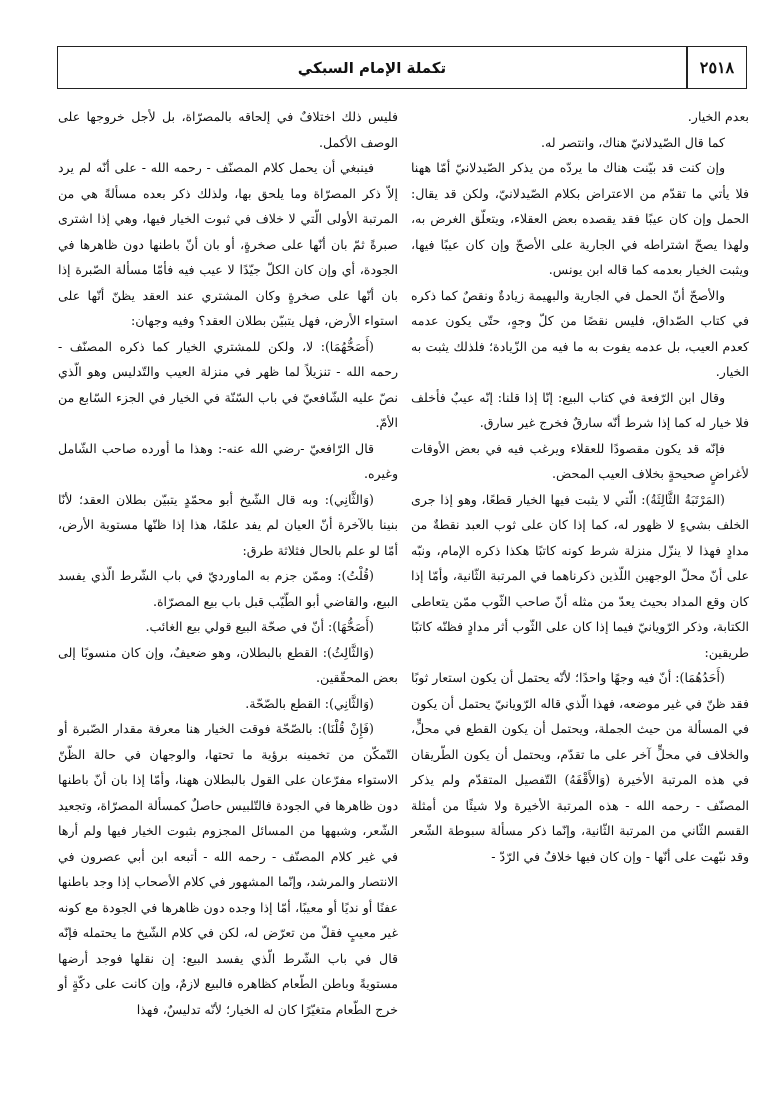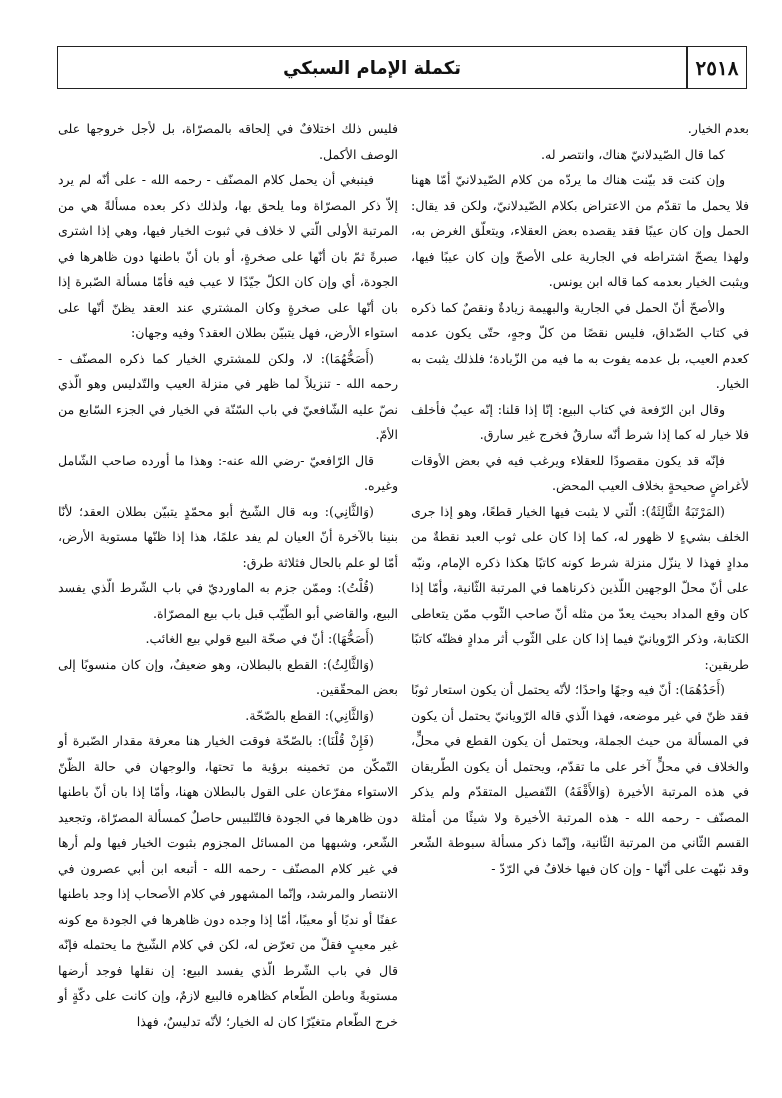--- a/index.html
+++ b/index.html
@@ -3,47 +3,47 @@
   <meta charset="utf-8">
   <style>
     html, body { margin: 0; padding: 0; background: #ffffff; }
     body { width: 782px; height: 1098px; position: relative; overflow: hidden; font-family: "DejaVu Serif", serif; color: #111; }
     .header {
       position: absolute; left: 57px; top: 46px; width: 690px; height: 43px;
       border: 1.5px solid #222; box-sizing: border-box; display: flex; direction: rtl;
     }
     .page-no {
       width: 58px; border-left: 2px solid #222; display: flex; align-items: center; justify-content: center;
-      font-family: Liberation Sans, sans-serif; font-weight: bold; font-size: 20px;
+      font-family: Liberation Sans, sans-serif; font-weight: bold; font-size: 16px;
     }
     .book-title {
       flex: 1; display: flex; align-items: center; justify-content: center;
-      font-family: "DejaVu Sans", sans-serif; font-weight: bold; font-size: 18px;
+      font-family: "DejaVu Sans", sans-serif; font-weight: bold; font-size: 15px;
     }
     .col {
-      position: absolute; top: 116px; direction: rtl; text-align: justify;
+      position: absolute; top: 104px; direction: rtl; text-align: justify;
       font-size: 12.6px; line-height: 25.5px;
     }
     .col.right { left: 411px; width: 338px; }
     .col.left { left: 58px; width: 340px; }
     .col p { margin: 0; }
     .col p.indent { text-indent: 24px; }
   </style>
 </head>
 <body>
 
 <div class="header">
   <div class="page-no">٢٥١٨</div>
   <div class="book-title">تكملة الإمام السبكي</div>
 </div>
 
 <div class="col right" id="col-right">
     <p>بعدم الخيار.</p>
     <p class="indent">كما قال الصّيدلانيّ هناك، وانتصر له.</p>
-    <p class="indent">وإن كنت قد بيّنت هناك ما يردّه من كلام الصّيدلانيّ أمّا ههنا فلا يحمل ما تقدّم من الاعتراض بكلام الصّيدلانيّ، ولكن قد يقال: الحمل وإن كان عيبًا فقد يقصده بعض العقلاء، ويتعلّق الغرض به، ولهذا يصحّ اشتراطه في الجارية على الأصحّ وإن كان عيبًا فيها، ويثبت الخيار بعدمه كما قاله ابن يونس.</p>
+    <p class="indent">وإن كنت قد بيّنت هناك ما يردّه من يذكر الصّيدلانيّ أمّا ههنا فلا يأتي ما تقدّم من الاعتراض بكلام الصّيدلانيّ، ولكن قد يقال: الحمل وإن كان عيبًا فقد يقصده بعض العقلاء، ويتعلّق الغرض به، ولهذا يصحّ اشتراطه في الجارية على الأصحّ وإن كان عيبًا فيها، ويثبت الخيار بعدمه كما قاله ابن يونس.</p>
     <p class="indent">والأصحّ أنّ الحمل في الجارية والبهيمة زيادةٌ ونقصٌ كما ذكره في كتاب الصّداق، فليس نقصًا من كلّ وجهٍ، حتّى يكون عدمه كعدم العيب، بل عدمه يفوت به ما فيه من الزّيادة؛ فلذلك يثبت به الخيار.</p>
     <p class="indent">وقال ابن الرّفعة في كتاب البيع: إنّا إذا قلنا: إنّه عيبٌ فأخلف فلا خيار له كما إذا شرط أنّه سارقٌ فخرج غير سارق.</p>
     <p class="indent">فإنّه قد يكون مقصودًا للعقلاء ويرغب فيه في بعض الأوقات لأغراضٍ صحيحةٍ بخلاف العيب المحض.</p>
     <p class="indent">(المَرْتَبَةُ الثَّالِثَةُ): الّتي لا يثبت فيها الخيار قطعًا، وهو إذا جرى الخلف بشيءٍ لا ظهور له، كما إذا كان على ثوب العبد نقطةٌ من مدادٍ فهذا لا ينزّل منزلة شرط كونه كاتبًا هكذا ذكره الإمام، ونبّه على أنّ محلّ الوجهين اللّذين ذكرناهما في المرتبة الثّانية، وأمّا إذا كان وقع المداد بحيث يعدّ من مثله أنّ صاحب الثّوب ممّن يتعاطى الكتابة، وذكر الرّويانيّ فيما إذا كان على الثّوب أثر مدادٍ فظنّه كاتبًا طريقين:</p>
     <p class="indent">(أَحَدُهُمَا): أنّ فيه وجهًا واحدًا؛ لأنّه يحتمل أن يكون استعار ثوبًا فقد ظنّ في غير موضعه، فهذا الّذي قاله الرّويانيّ يحتمل أن يكون في المسألة من حيث الجملة، ويحتمل أن يكون القطع في محلٍّ، والخلاف في محلٍّ آخر على ما تقدّم، ويحتمل أن يكون الطّريقان في هذه المرتبة الأخيرة (وَالأَقْفَهُ) التّفصيل المتقدّم ولم يذكر المصنّف - رحمه الله - هذه المرتبة الأخيرة ولا شيئًا من أمثلة القسم الثّاني من المرتبة الثّانية، وإنّما ذكر مسألة سبوطة الشّعر وقد نبّهت على أنّها - وإن كان فيها خلافٌ في الرّدّ -</p>
   </div>
 <div class="col left" id="col-left">
     <p>فليس ذلك اختلافٌ في إلحاقه بالمصرّاة، بل لأجل خروجها على الوصف الأكمل.</p>
     <p class="indent">فينبغي أن يحمل كلام المصنّف - رحمه الله - على أنّه لم يرد إلاّ ذكر المصرّاة وما يلحق بها، ولذلك ذكر بعده مسألةً هي من المرتبة الأولى الّتي لا خلاف في ثبوت الخيار فيها، وهي إذا اشترى صبرةً ثمّ بان أنّها على صخرةٍ، أو بان أنّ باطنها دون ظاهرها في الجودة، أي وإن كان الكلّ جيّدًا لا عيب فيه فأمّا مسألة الصّبرة إذا بان أنّها على صخرةٍ وكان المشتري عند العقد يظنّ أنّها على استواء الأرض، فهل يتبيّن بطلان العقد؟ وفيه وجهان:</p>
     <p class="indent">(أَصَحُّهُمَا): لا، ولكن للمشتري الخيار كما ذكره المصنّف - رحمه الله - تنزيلاً لما ظهر في منزلة العيب والتّدليس وهو الّذي نصّ عليه الشّافعيّ في باب السّنّة في الخيار في الجزء السّابع من الأمّ.</p>

